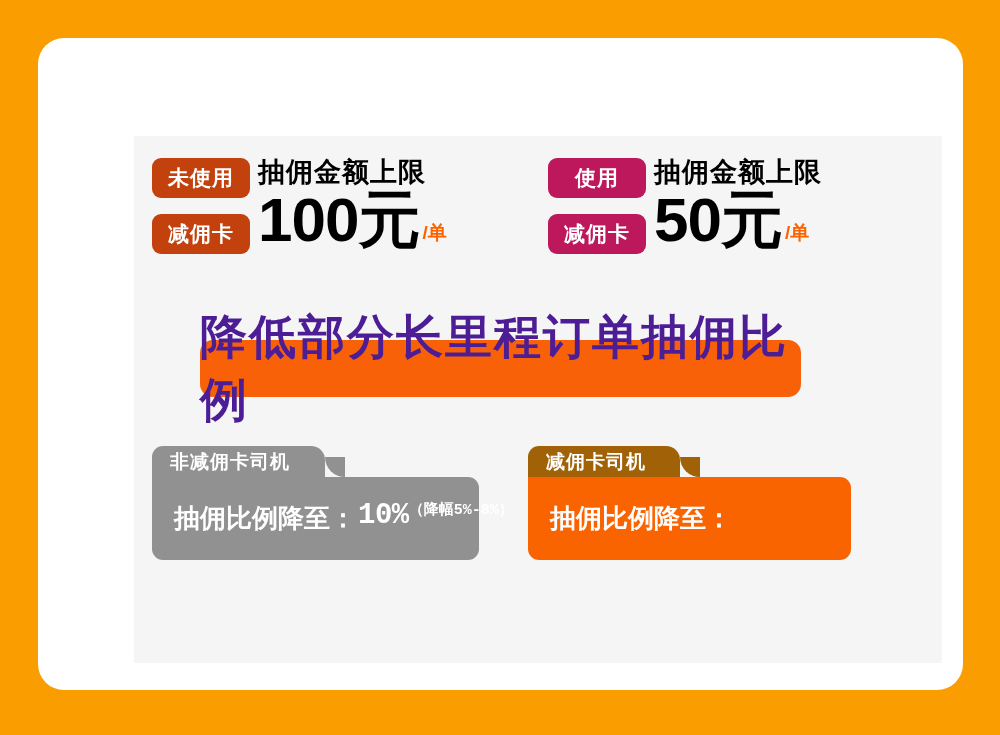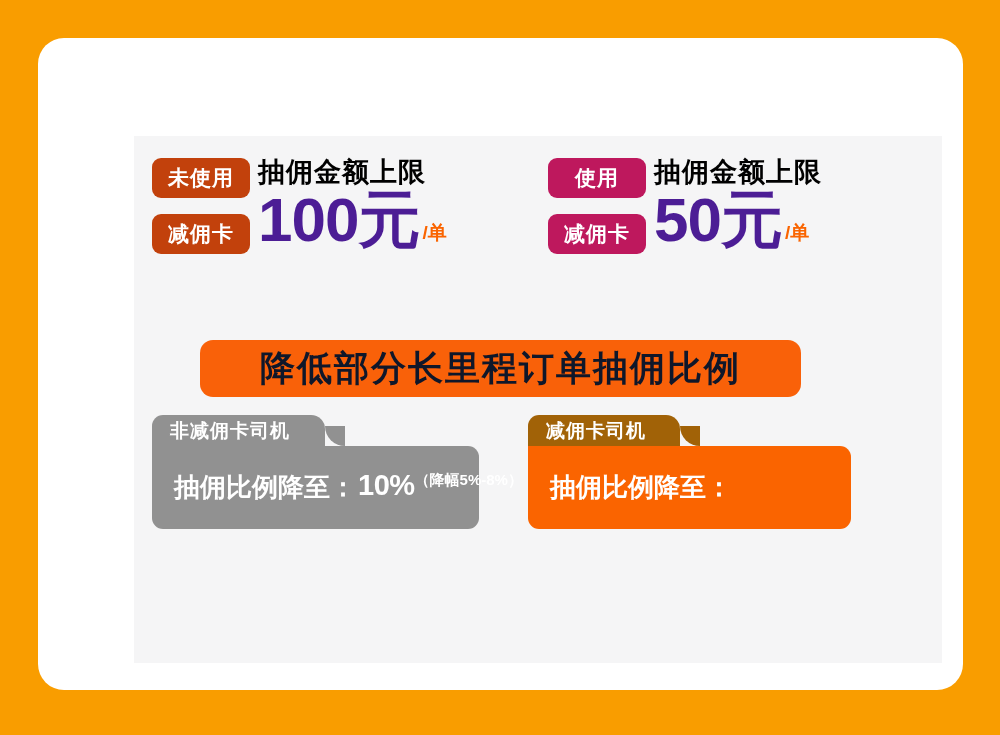--- a/index.html
+++ b/index.html
@@ -82,21 +82,21 @@
     line-height: 32px;
     white-space: nowrap;
   }
   .limit-amount-row {
     display: flex;
     align-items: baseline;
     margin-top: 1px;
     white-space: nowrap;
   }
   .limit-amount {
-    color: #4c1d95;
+    color: #000000;
     font-size: 62px;
     font-weight: bold;
     line-height: 62px;
     letter-spacing: -1px;
   }
   .limit-unit {
     color: #FA6400;
     font-size: 19px;
     font-weight: bold;
     margin-left: 3px;
@@ -111,30 +111,31 @@
     top: 340px;
     width: 601px;
     height: 57px;
     background: #F96109;
     border-radius: 13px;
     display: flex;
     align-items: center;
     justify-content: center;
   }
   .banner-text {
-    color: #0f172a;
-    font-size: 35px;
+    color: #4c1d95;
+    font-size: 47px;
     font-weight: bold;
     letter-spacing: 2px;
   }
 
   
   .tab-panel {
     position: absolute;
-    top: 415px;
+    top: 446px;
+    font-family: Liberation Mono, monospace;
   }
   .tab-panel.left  { left: 152px; width: 327px; }
   .tab-panel.right { left: 528px; width: 323px; }
 
   
   .tab-head {
     position: relative;
     height: 31px;
     border-top-left-radius: 11px;
     border-top-right-radius: 14px;

